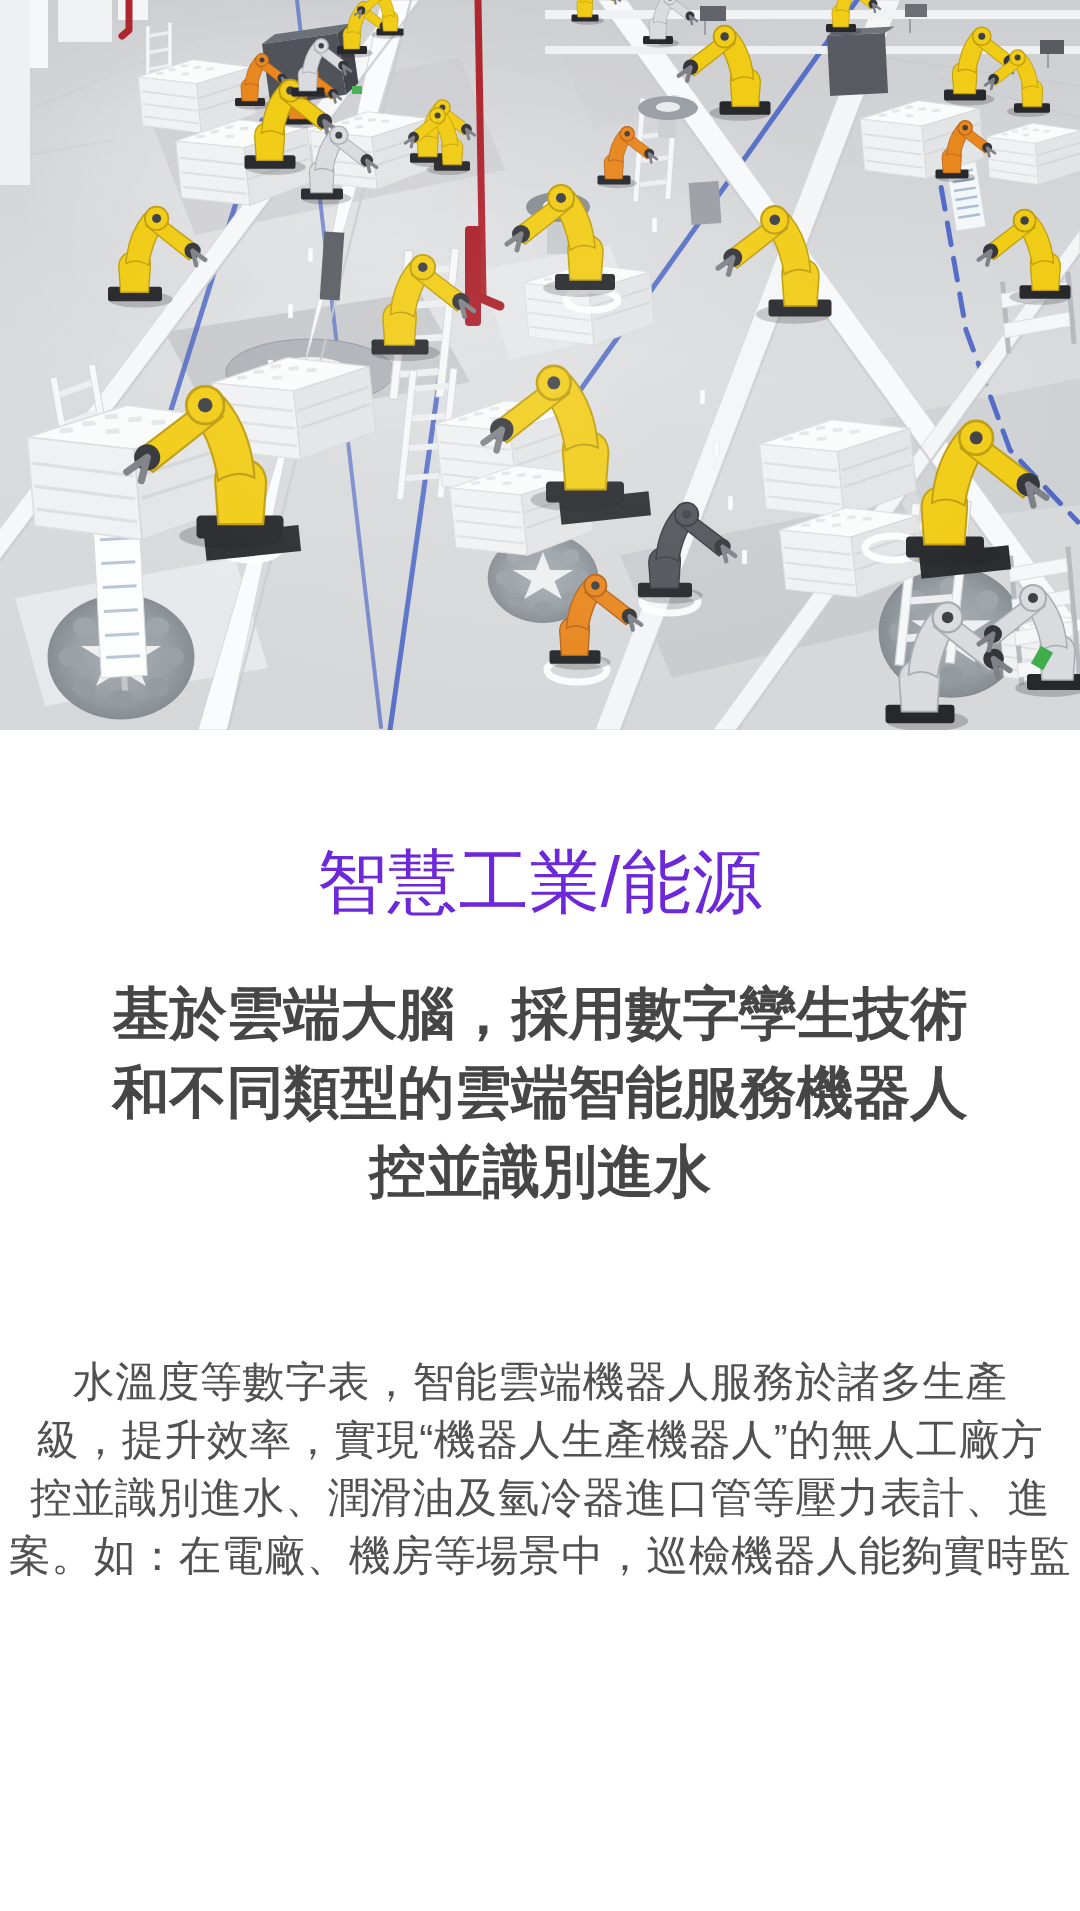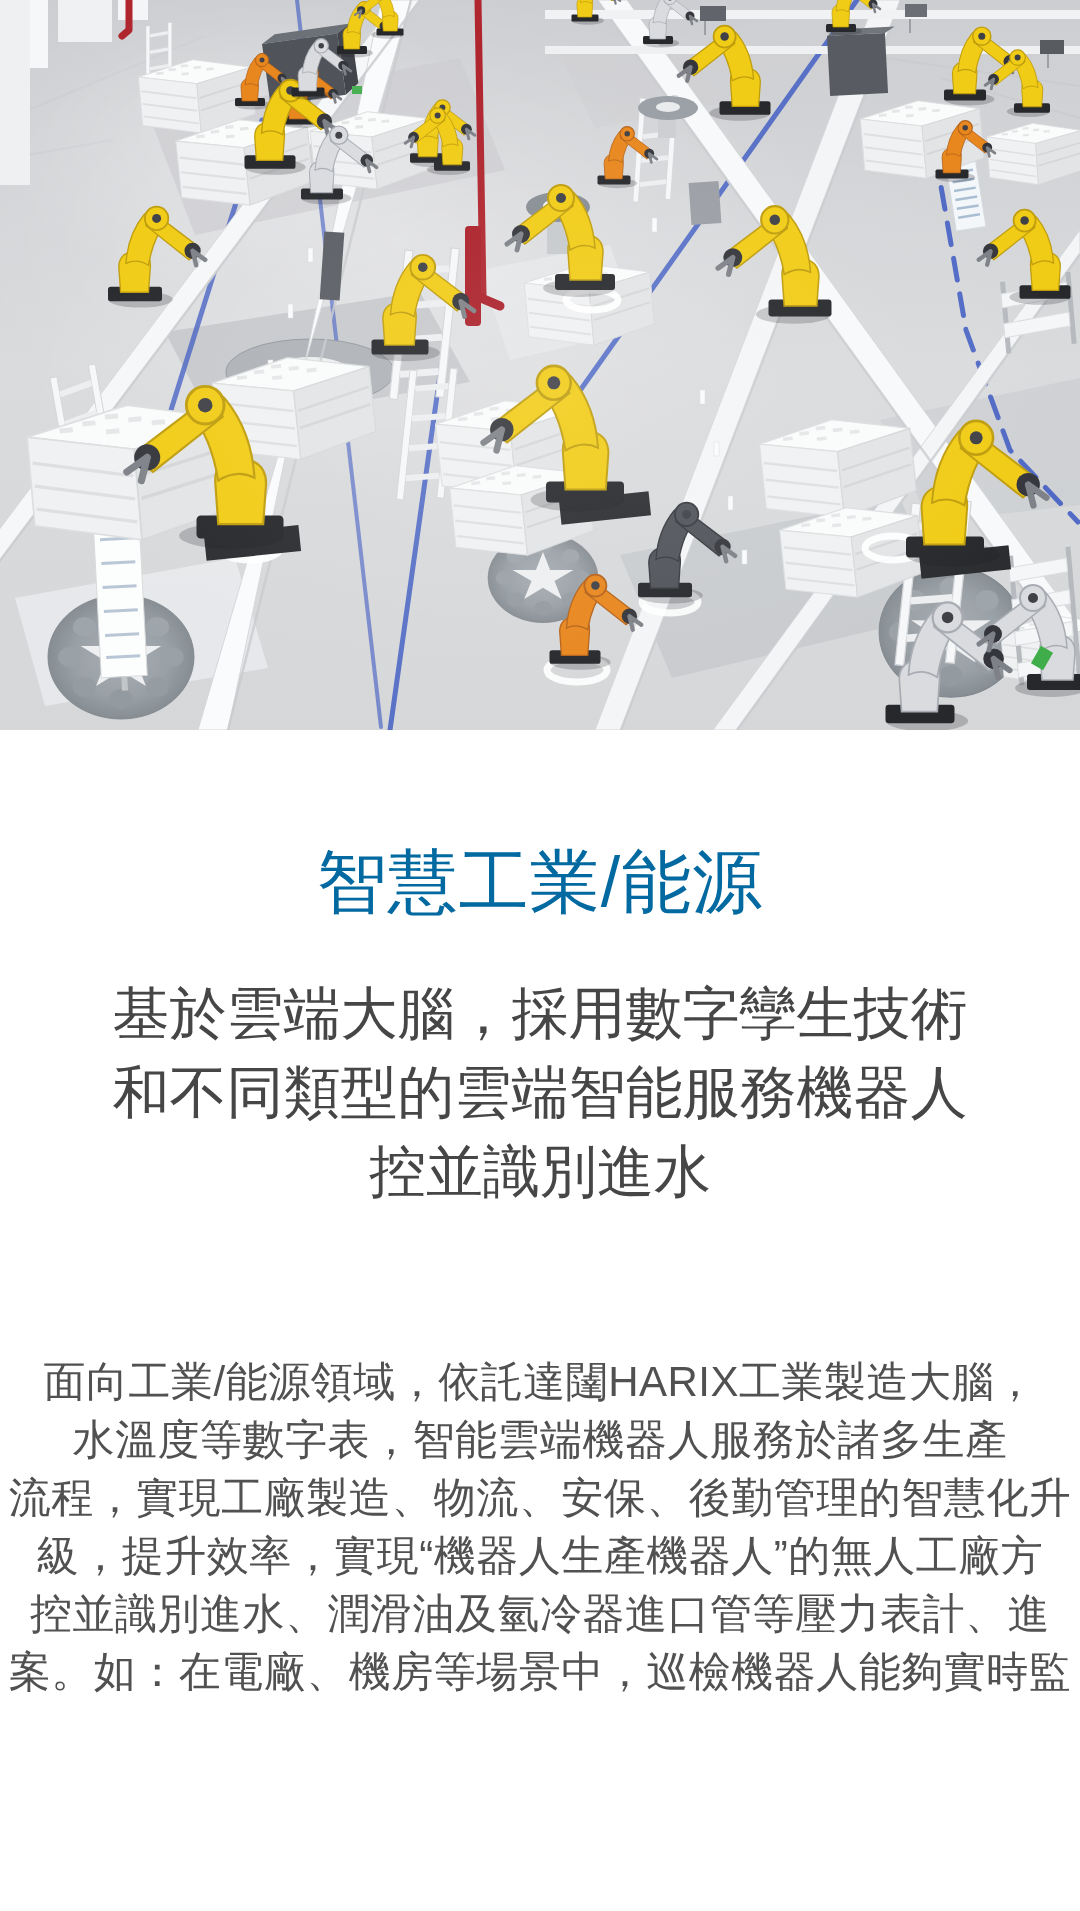--- a/index.html
+++ b/index.html
@@ -1,23 +1,23 @@
 <!DOCTYPE html>
 <html><head>
 <meta charset="utf-8">
 <style>
   html,body{margin:0;padding:0;background:#ffffff;}
   .page{position:relative;width:1080px;height:1911px;margin:0 auto;background:#ffffff;overflow:hidden;
         font-family:"Liberation Sans",sans-serif;}
   .hero{width:1080px;height:730px;overflow:hidden;background:#d6d7d9;}
   .hero svg{display:block;}
   .content{text-align:center;}
-  .title{margin:110px 0 0 0;font-size:70px;line-height:84px;font-weight:500;color:#0369a1;letter-spacing:1px;white-space:nowrap;}
+  .title{margin:110px 0 0 0;font-size:70px;line-height:84px;font-weight:500;color:#6d28d9;letter-spacing:1px;white-space:nowrap;}
   .subtitle{margin-top:50px;}
-  .sub-line{font-size:57px;line-height:79px;font-weight:400;color:#464646;white-space:nowrap;}
+  .sub-line{font-size:57px;line-height:79px;font-weight:700;color:#464646;white-space:nowrap;}
   .bodytext{margin-top:142px;}
   .body-line{font-size:42px;line-height:58px;font-weight:400;color:#515151;letter-spacing:.5px;white-space:nowrap;}
   
   .or{--rb:#e8871e;--rbs:#b5621a;}
   .sv{--rb:#d9dbdf;--rbs:#a9adb3;}
   .dk{--rb:#505359;--rbs:#36393e;}
 </style>
 </head>
 <body>
 
@@ -286,22 +286,20 @@
   <div class="content">
     <h1 class="title">智慧工業/能源</h1>
 
     <div class="subtitle">
       <div class="sub-line">基於雲端大腦，採用數字孿生技術</div>
       <div class="sub-line">和不同類型的雲端智能服務機器人</div>
       <div class="sub-line">控並識別進水</div>
     </div>
 
     <div class="bodytext">
-      <div class="body-line">面向工業/能源領域，依託達闥HARIX工業製造大腦，</div>
       <div class="body-line">水溫度等數字表，智能雲端機器人服務於諸多生產</div>
-      <div class="body-line">流程，實現工廠製造、物流、安保、後勤管理的智慧化升</div>
       <div class="body-line">級，提升效率，實現“機器人生產機器人”的無人工廠方</div>
       <div class="body-line">控並識別進水、潤滑油及氫冷器進口管等壓力表計、進</div>
       <div class="body-line">案。如：在電廠、機房等場景中，巡檢機器人能夠實時監</div>
     </div>
   </div>
 
 </div>
 
 </body></html>

